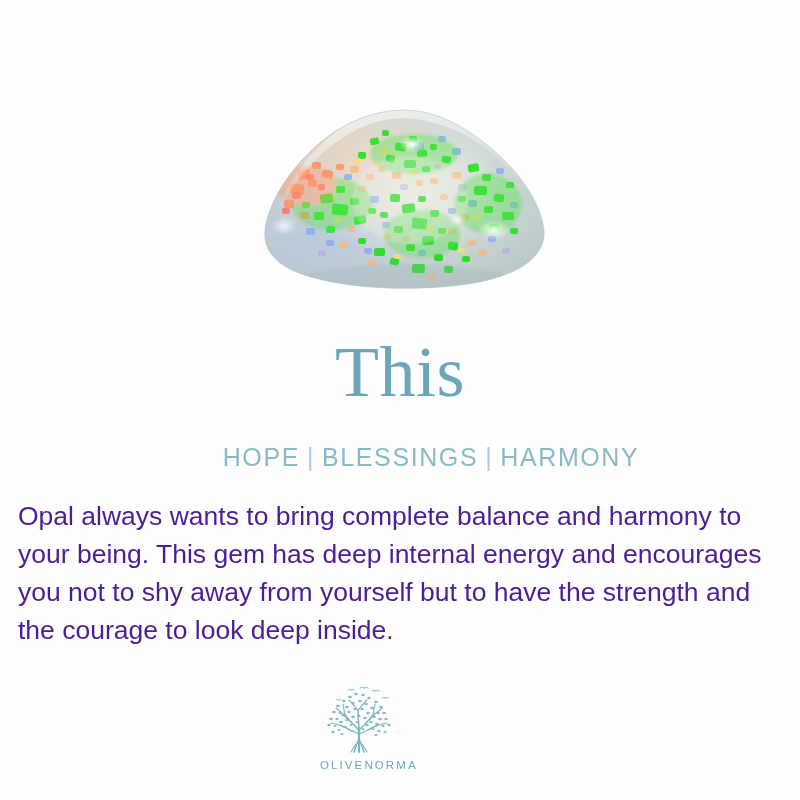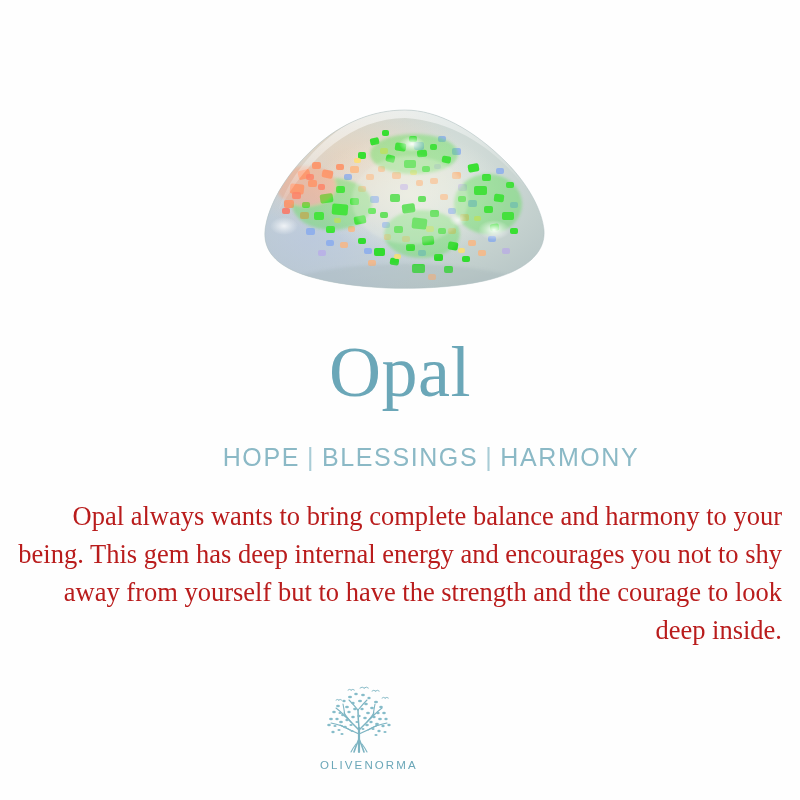--- a/index.html
+++ b/index.html
@@ -78,25 +78,25 @@
     font-weight: 300;
   }
 
   
   .body-copy {
     position: absolute;
     left: 50%;
     transform: translateX(-50%);
     top: 497px;
     width: 764px;
-    text-align: right;
-    font-family: Liberation Serif, serif;
+    text-align: left;
+    font-family: Liberation Sans, sans-serif;
     font-size: 26.5px;
     line-height: 38px;
-    color: #b91c1c;
+    color: #4c1d95;
   }
 
   
   .logo-block {
     position: absolute;
     left: 50%;
     transform: translateX(-50%);
     top: 684px;
     width: 160px;
     display: flex;
@@ -351,21 +351,21 @@
                  C 284 146, 262 164, 222 173
                  C 190 180, 152 181, 124 180
                  C 86 178, 48 172, 26 160
                  C 6 149, 0 134, 4 116
                  C 9 92, 26 64, 52 40
                  C 80 14, 112 2, 143 2 Z" fill="none" stroke="#aebdc0" stroke-width="0.9" opacity="0.55"></path>
       </svg>
     </div>
   </div>
 
-  <div class="title">Opal</div>
+  <div class="title">This</div>
 
   <div class="subtitle">
     <span>HOPE</span><span class="sep">|</span><span>BLESSINGS</span><span class="sep">|</span><span>HARMONY</span>
   </div>
 
   <div class="body-copy">Opal always wants to bring complete balance and harmony to your being. This gem has deep internal energy and encourages you not to shy away from yourself but to have the strength and the courage to look deep inside.</div>
 
   <div class="logo-block">
     <svg class="logo-mark" viewBox="0 0 78 72" xmlns="http://www.w3.org/2000/svg">
       <g stroke="#7db4c2" stroke-width="1.1" fill="none" stroke-linecap="round">

